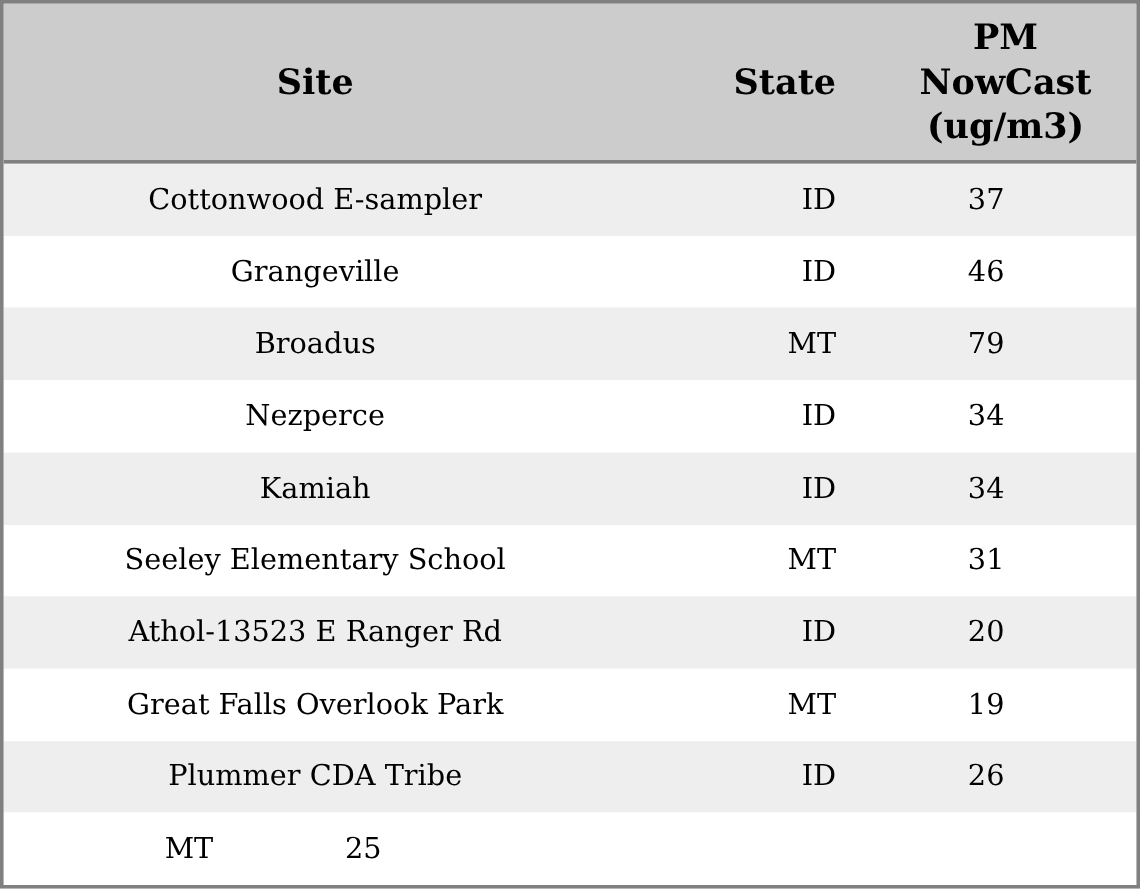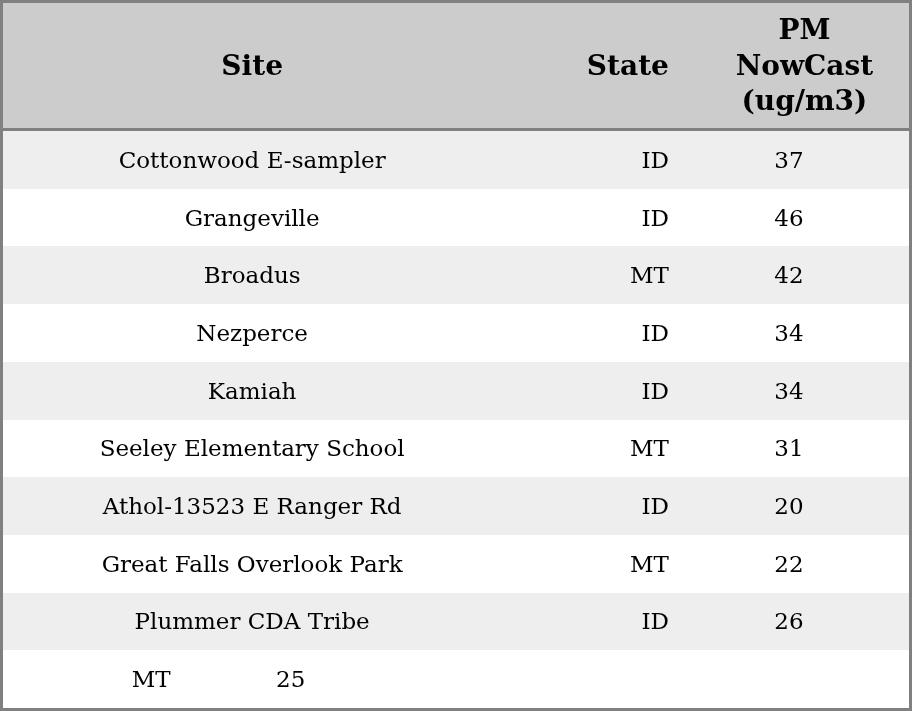--- a/index.html
+++ b/index.html
@@ -79,21 +79,21 @@
         <div class="cell col-pm">37</div>
       </div>
       <div class="trow">
         <div class="cell col-site">Grangeville</div>
         <div class="cell col-state">ID</div>
         <div class="cell col-pm">46</div>
       </div>
       <div class="trow">
         <div class="cell col-site">Broadus</div>
         <div class="cell col-state">MT</div>
-        <div class="cell col-pm">42</div>
+        <div class="cell col-pm">79</div>
       </div>
       <div class="trow">
         <div class="cell col-site">Nezperce</div>
         <div class="cell col-state">ID</div>
         <div class="cell col-pm">34</div>
       </div>
       <div class="trow">
         <div class="cell col-site">Kamiah</div>
         <div class="cell col-state">ID</div>
         <div class="cell col-pm">34</div>
@@ -104,21 +104,21 @@
         <div class="cell col-pm">31</div>
       </div>
       <div class="trow">
         <div class="cell col-site">Athol-13523 E Ranger Rd</div>
         <div class="cell col-state">ID</div>
         <div class="cell col-pm">20</div>
       </div>
       <div class="trow">
         <div class="cell col-site">Great Falls Overlook Park</div>
         <div class="cell col-state">MT</div>
-        <div class="cell col-pm">22</div>
+        <div class="cell col-pm">19</div>
       </div>
       <div class="trow">
         <div class="cell col-site">Plummer CDA Tribe</div>
         <div class="cell col-state">ID</div>
         <div class="cell col-pm">26</div>
       </div>
       <div class="trow">
         <div class="cell col-state">MT</div>
         <div class="cell col-pm">25</div>
       </div>

